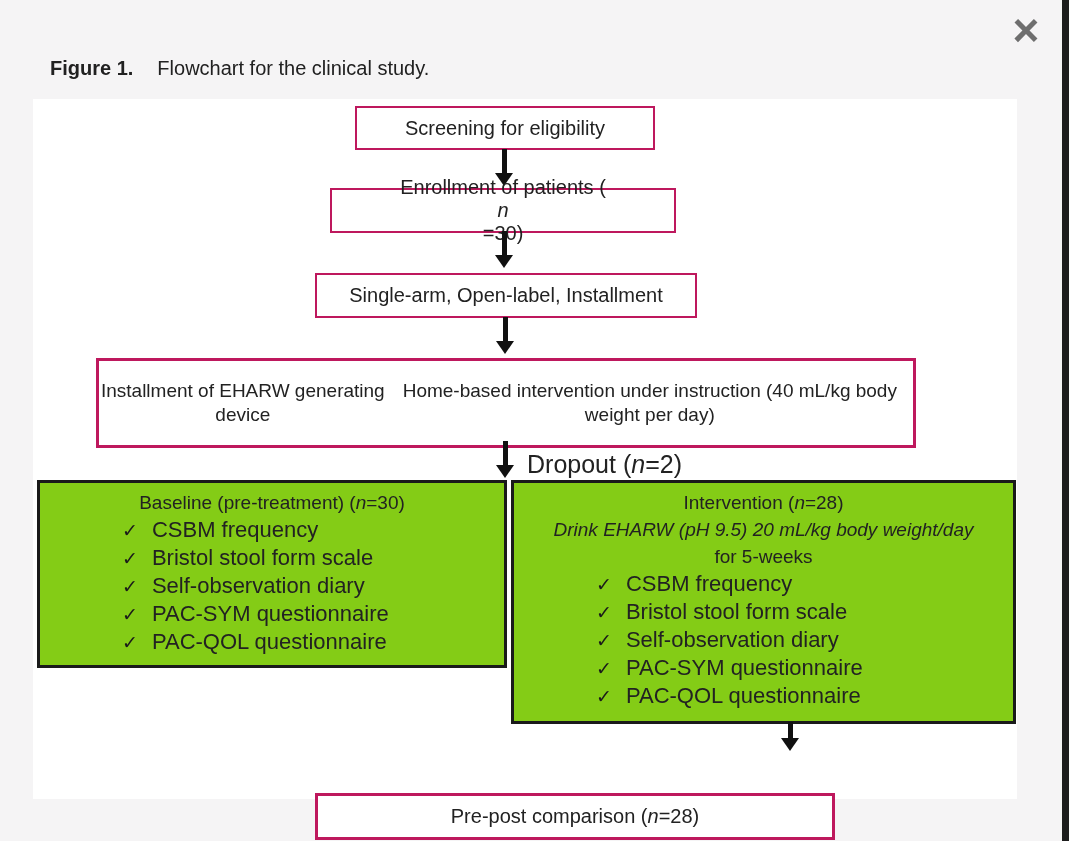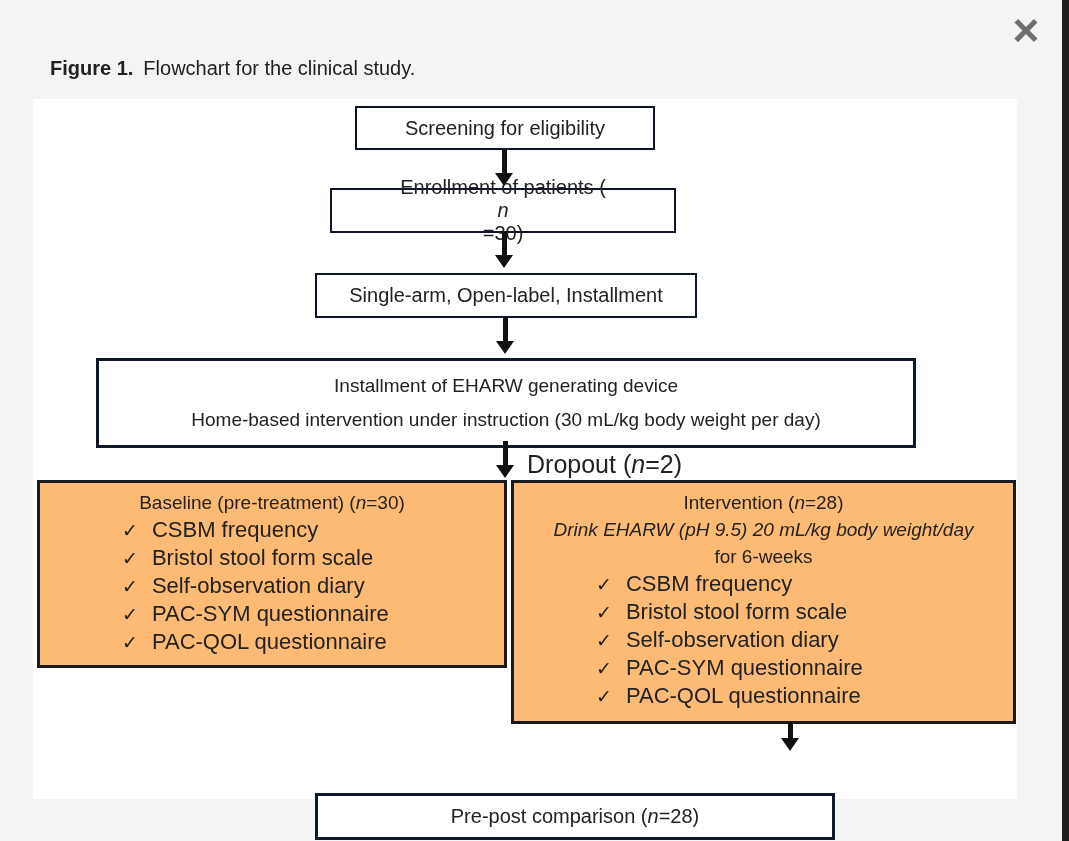--- a/index.html
+++ b/index.html
@@ -8,44 +8,44 @@
   .screen{position:absolute;left:0;top:0;width:1069px;height:841px;}
 
   .edge-strip{position:absolute;left:1062px;top:0;width:7px;height:841px;background:#1d1d1d;}
 
   .close-btn{position:absolute;left:1000px;top:4px;width:52px;height:52px;background:none;border:none;
              cursor:pointer;padding:0;}
   .close-x{font-size:46px;font-weight:700;color:#6e6e6e;line-height:52px;display:block;text-align:center;}
 
   .caption{position:absolute;left:50px;top:57px;font-size:20px;color:#212121;}
   .caption .cap-b{font-weight:700;text-align:right;}
-  .caption .cap-t{margin-left:10px;}
+  .caption .cap-t{margin-left:24px;}
 
   .panel{position:absolute;left:33px;top:99px;width:984px;height:700px;background:#ffffff;}
 
-  .fbox{position:absolute;background:#fff;border:2px solid #0f172a;color:#222;
+  .fbox{position:absolute;background:#fff;border:2px solid #be185d;color:#222;
         display:flex;align-items:center;justify-content:center;text-align:center;font-size:20px;}
   .fbox.thick{border-width:3px;}
 
   .nit{font-style:italic;}
 
   .arrow{position:absolute;display:flex;flex-direction:column;align-items:center;}
   .arrow .bar{width:5px;background:#111;flex:1;}
   .arrow .head{width:0;height:0;border-left:9px solid transparent;border-right:9px solid transparent;
                border-top:13px solid #111;}
 
   .dropout-label{position:absolute;left:527px;top:450px;font-size:25px;color:#222;}
 
-  .listbox{position:absolute;background:#fdba74;border:3px solid #1a1a1a;color:#222;font-size:19px;}
+  .listbox{position:absolute;background:#84cc16;border:3px solid #1a1a1a;color:#222;font-size:19px;}
   .listbox .box-title{text-align:center;line-height:27px;padding-top:6px;}
   .chk-row{display:flex;align-items:center;height:28px;padding-left:82px;}
   .chk{font-family:"DejaVu Sans", sans-serif;font-size:19px;margin-right:14px;color:#1a1a1a;}
   .chk-label{font-size:22px;color:#222;text-align:center;}
 
-  .twoline{flex-direction:column;justify-content:space-evenly;font-size:19px;padding:2px 0;}
+  .twoline{justify-content:space-evenly;font-size:19px;padding:2px 0;}
   .twoline .ln{line-height:24px;}
 </style>
 </head>
 <body>
 
 <div class="screen">
 
   <div class="edge-strip"></div>
 
   <button class="close-btn">
@@ -82,21 +82,21 @@
     <span>Single-arm, Open-label, Installment</span>
   </div>
 
   <div class="arrow" style="left:496px;top:317px;height:37px;">
     <div class="bar"></div>
     <div class="head"></div>
   </div>
 
   <div class="fbox thick twoline" style="left:96px;top:358px;width:814px;height:80px;">
     <div class="ln">Installment of EHARW generating device</div>
-    <div class="ln">Home-based intervention under instruction (30 mL/kg body weight per day)</div>
+    <div class="ln">Home-based intervention under instruction (40 mL/kg body weight per day)</div>
   </div>
 
   <div class="arrow" style="left:496px;top:441px;height:37px;">
     <div class="bar"></div>
     <div class="head"></div>
   </div>
 
   <div class="dropout-label">
     <span>Dropout (</span><span class="nit">n</span><span>=2)</span>
   </div>
@@ -125,21 +125,21 @@
       <span class="chk">✓</span>
       <span class="chk-label">PAC-QOL questionnaire</span>
     </div>
   </div>
 
   <div class="listbox" style="left:511px;top:480px;width:499px;height:238px;">
     <div class="box-title">
       <span>Intervention (</span><span class="nit">n</span><span>=28)</span>
     </div>
     <div class="box-title" style="padding-top:0;font-style:italic;">Drink EHARW (pH 9.5) 20 mL/kg body weight/day</div>
-    <div class="box-title" style="padding-top:0;">for 6-weeks</div>
+    <div class="box-title" style="padding-top:0;">for 5-weeks</div>
     <div class="chk-row">
       <span class="chk">✓</span>
       <span class="chk-label">CSBM frequency</span>
     </div>
     <div class="chk-row">
       <span class="chk">✓</span>
       <span class="chk-label">Bristol stool form scale</span>
     </div>
     <div class="chk-row">
       <span class="chk">✓</span>

